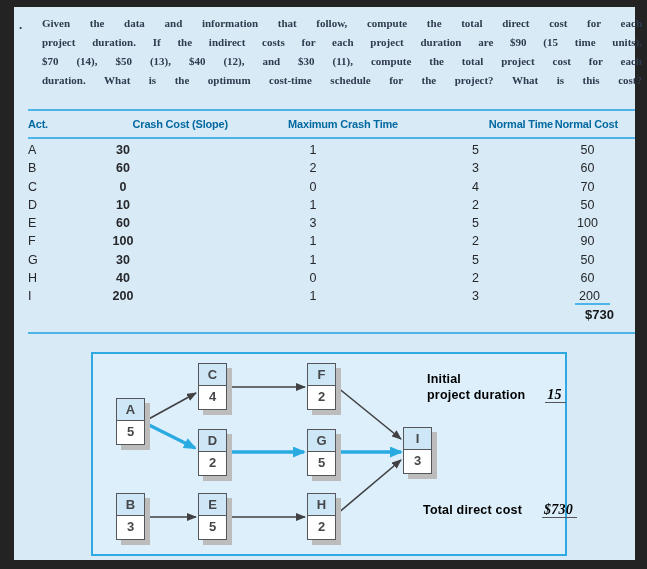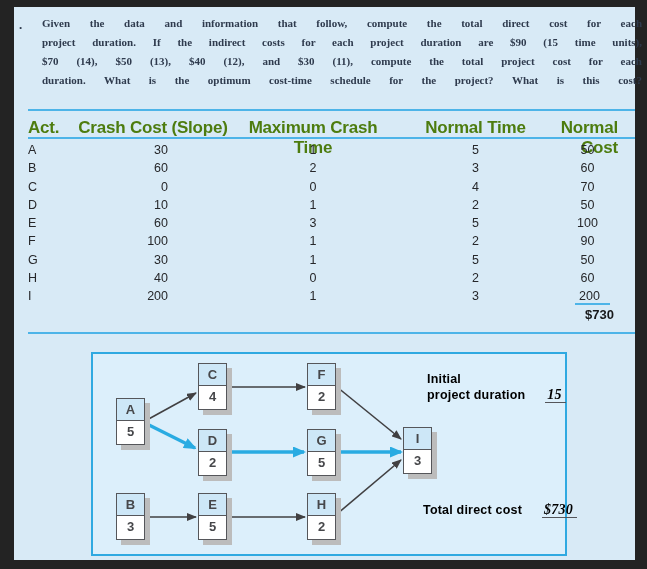--- a/index.html
+++ b/index.html
@@ -34,31 +34,31 @@
   .rule2 { top: 130px; }
   .rule3 { top: 325px; }
   
   .thead, .trow {
     display: grid;
     grid-template-columns: 50px 150px 170px 155px 81px;
     width: 606px;
   }
   .thead {
     position: absolute; left: 14px; top: 111px;
-    font-weight: bold; font-size: 17px; color: #4d7c0f;
+    font-weight: bold; font-size: 11px; color: #0369a1;
     letter-spacing: -0.2px;
   }
-  .thead .h2, .thead .h3, .thead .h4 { text-align: center; }
+  .thead .h2, .thead .h3, .thead .h4 { text-align: right; }
   .thead .h5 { text-align: right; padding-right: 16px; }
   #table-rows {
     position: absolute; left: 14px; top: 134px;
     font-size: 12.5px; color: #26272a;
   }
   .trow { height: 18.3px; line-height: 18.3px; }
-  .trow .c2 { text-align: right; padding-right: 60px; }
+  .trow .c2 { text-align: center; padding-right: 60px; font-weight: bold; }
   .trow .c3 { text-align: center; }
   .trow .c4 { text-align: center; }
   .trow .c5 { text-align: center; padding-right: 12px; }
   .trow.last .c5 .val {
     border-bottom: 2px solid #4db4e8;
     padding: 0 10px 0 4px; margin-right: -10px;
   }
   .total {
     position: absolute; top: 300px; right: 21px;
     font-size: 13px; font-weight: bold; color: #17181a;

